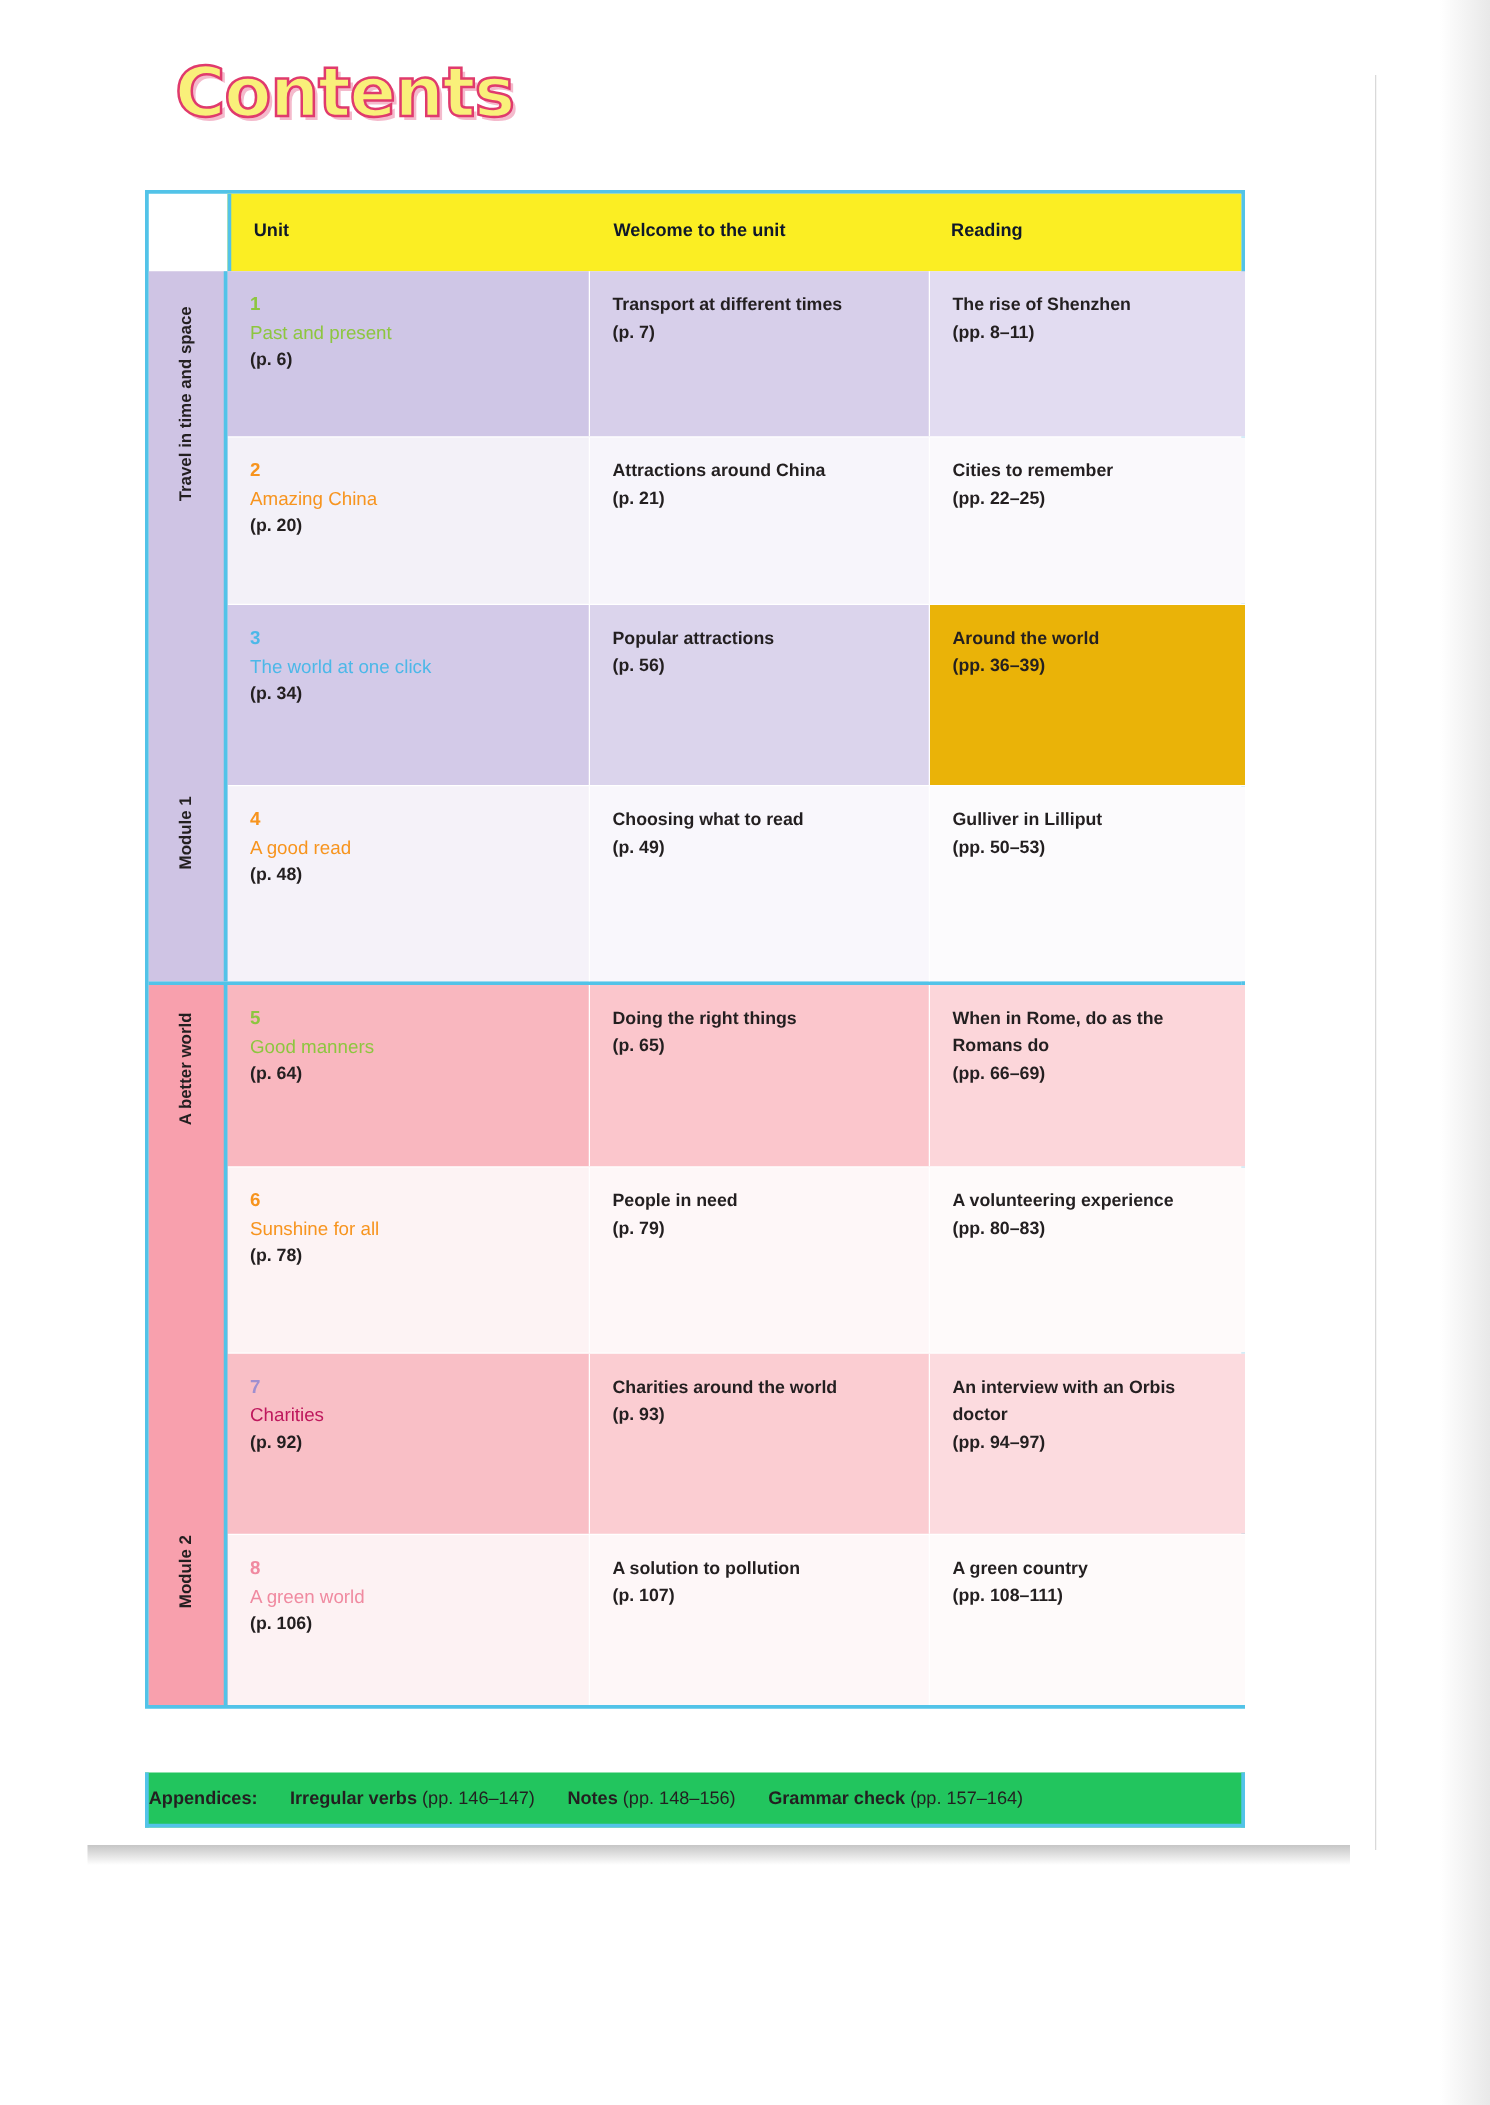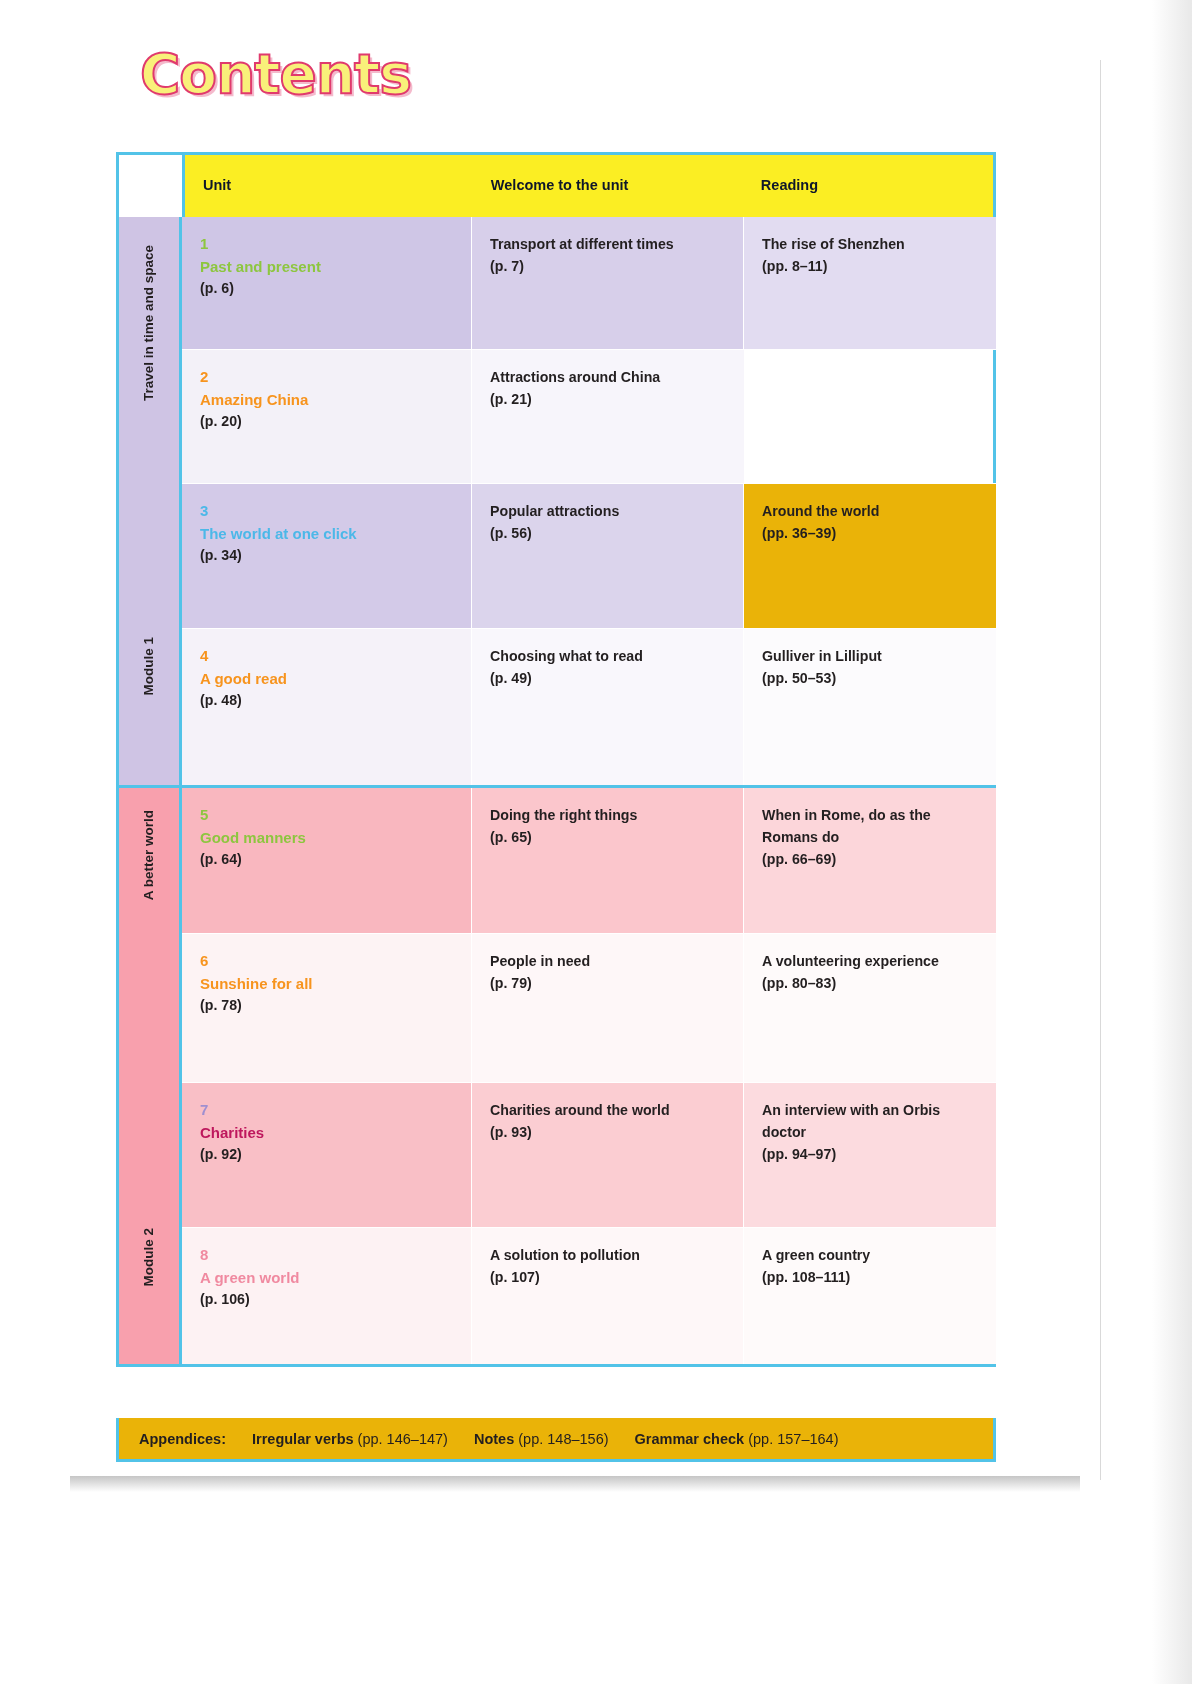--- a/index.html
+++ b/index.html
@@ -136,21 +136,21 @@
   .cell.reading { width: 252px; }
 
   .unit-num {
     font-size: 15px;
     font-weight: bold;
     display: block;
     line-height: 1.5;
   }
   .unit-title {
     font-size: 15px;
-    font-weight: bold;
+    font-weight: normal;
     display: block;
     line-height: 1.5;
   }
   .unit-page {
     display: block;
     color: #231f20;
     font-weight: bold;
     line-height: 1.5;
   }
   .cell .l1 { display: block; }
@@ -198,24 +198,23 @@
   .appendices {
     position: absolute;
     left: 116px;
     top: 1418px;
     width: 880px;
     height: 44px;
     box-sizing: border-box;
     border-left: 3px solid #52c3e8;
     border-right: 3px solid #52c3e8;
     border-bottom: 3px solid #52c3e8;
-    background: #eab308;
+    background: #22c55e;
     display: flex;
     align-items: center;
-    padding-left: 20px;
     font-size: 14.5px;
     color: #231f20;
   }
   .appendices .bold { font-weight: bold; }
   .appendices .grp { margin-right: 26px; white-space: nowrap; }
 </style>
 </head>
 <body>
 
 <div class="page">
@@ -257,20 +256,24 @@
 
         <div class="row r2" style="height:134px;">
           <div class="cell unit">
             <span class="unit-num" style="color:#f7941e">2</span>
             <span class="unit-title" style="color:#f7941e">Amazing China</span>
             <span class="unit-page">(p. 20)</span>
           </div>
           <div class="cell welcome">
             <span class="l1">Attractions around China</span>
             <span class="l2">(p. 21)</span>
+          </div>
+          <div class="cell reading">
+            <span class="l1">Cities to remember</span>
+            <span class="l2">(pp. 22–25)</span>
           </div>
         </div>
 
         <div class="row r3" style="height:145px;">
           <div class="cell unit">
             <span class="unit-num" style="color:#4cb8e8">3</span>
             <span class="unit-title" style="color:#4cb8e8">The world at one click</span>
             <span class="unit-page">(p. 34)</span>
           </div>
           <div class="cell welcome">

